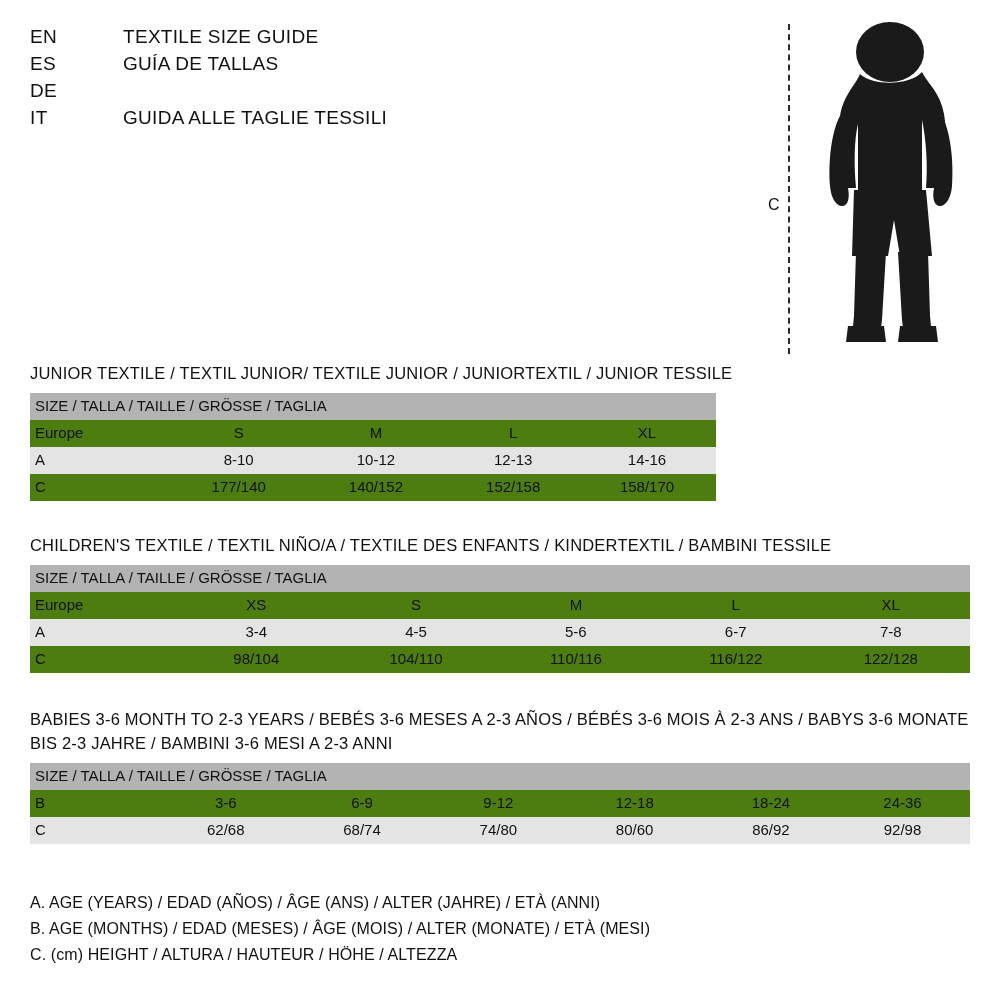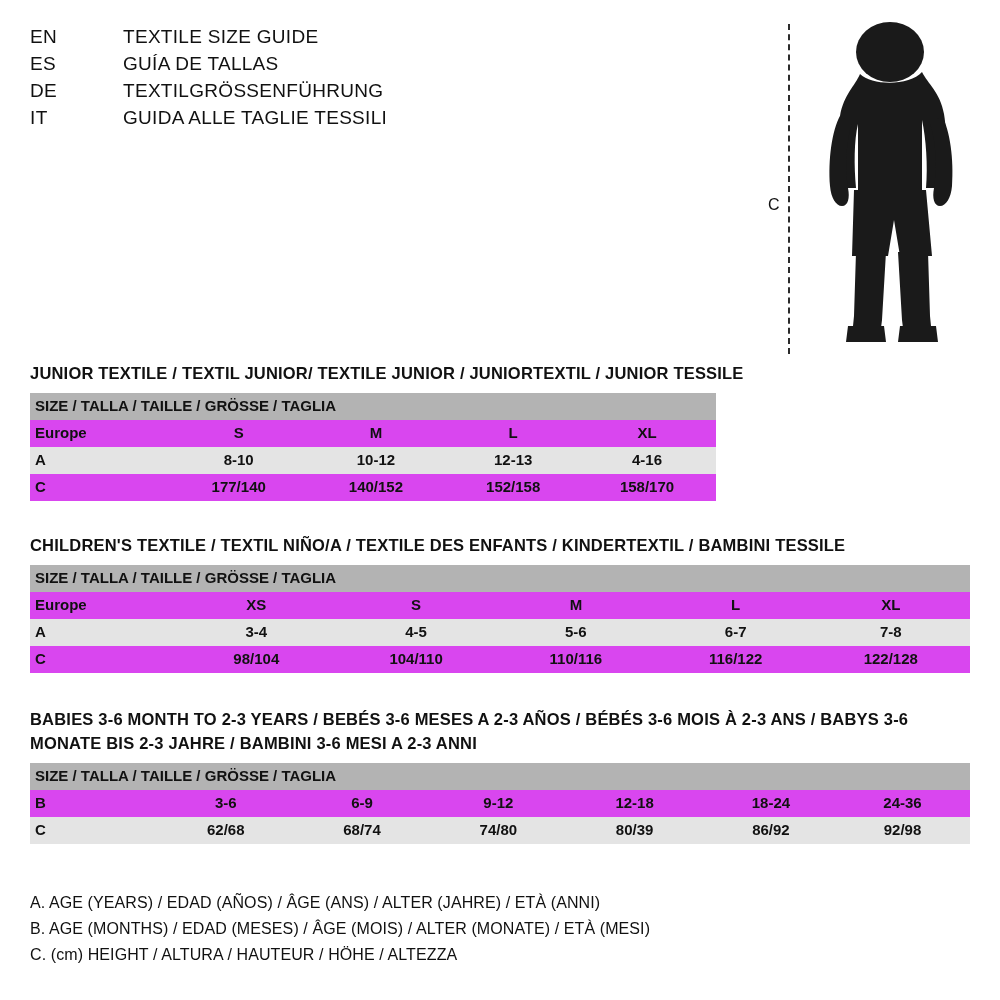--- a/index.html
+++ b/index.html
@@ -69,21 +69,20 @@
     position: absolute;
     left: 40px;
     top: 6px;
   }
 
   
   .section {
     position: absolute;
     left: 30px;
     width: 940px;
-    font-weight: bold;
   }
   .section-title {
     font-size: 16.5px;
     letter-spacing: 0.2px;
     color: #111;
     margin-bottom: 7px;
     line-height: 1.45;
   }
   table.size-table {
     border-collapse: collapse;
@@ -93,21 +92,21 @@
   table.size-table td {
     font-size: 15px;
     color: #111;
     padding: 2px 8px 3px 0;
     height: 22px;
   }
   .band-head td {
     background: #b3b3b3;
   }
   .row-light td {
-    background: #d946ef;
+    background: #4d7c0f;
   }
   .row-grey td {
     background: #e4e4e4;
   }
   .cell-label {
     padding-left: 5px !important;
     text-align: left;
   }
   .cell-val {
     text-align: center;
@@ -138,21 +137,20 @@
   <div class="header-row">
     <span class="lang-code">EN</span>
     <span class="lang-title">TEXTILE SIZE GUIDE</span>
   </div>
   <div class="header-row">
     <span class="lang-code">ES</span>
     <span class="lang-title">GUÍA DE TALLAS</span>
   </div>
   <div class="header-row">
     <span class="lang-code">DE</span>
-    <span class="lang-title">TEXTILGRÖSSENFÜHRUNG</span>
   </div>
   <div class="header-row">
     <span class="lang-code">IT</span>
     <span class="lang-title">GUIDA ALLE TAGLIE TESSILI</span>
   </div>
 </div>
 
 <div class="figure-area">
   <div class="dim-line"></div>
   <div class="dim-label">C</div>
@@ -198,21 +196,21 @@
         <td class="cell-val">S</td>
         <td class="cell-val">M</td>
         <td class="cell-val">L</td>
         <td class="cell-val">XL</td>
       </tr>
       <tr class="row-grey">
         <td class="cell-label">A</td>
         <td class="cell-val">8-10</td>
         <td class="cell-val">10-12</td>
         <td class="cell-val">12-13</td>
-        <td class="cell-val">4-16</td>
+        <td class="cell-val">14-16</td>
       </tr>
       <tr class="row-light">
         <td class="cell-label">C</td>
         <td class="cell-val">177/140</td>
         <td class="cell-val">140/152</td>
         <td class="cell-val">152/158</td>
         <td class="cell-val">158/170</td>
       </tr>
     </tbody>
   </table>
@@ -284,21 +282,21 @@
         <td class="cell-val">9-12</td>
         <td class="cell-val">12-18</td>
         <td class="cell-val">18-24</td>
         <td class="cell-val">24-36</td>
       </tr>
       <tr class="row-grey">
         <td class="cell-label">C</td>
         <td class="cell-val">62/68</td>
         <td class="cell-val">68/74</td>
         <td class="cell-val">74/80</td>
-        <td class="cell-val">80/39</td>
+        <td class="cell-val">80/60</td>
         <td class="cell-val">86/92</td>
         <td class="cell-val">92/98</td>
       </tr>
     </tbody>
   </table>
 </div>
 
 <div class="footnotes">
   <div class="footnote">A. AGE (YEARS) / EDAD (AÑOS) / ÂGE (ANS) / ALTER (JAHRE) / ETÀ (ANNI)</div>
   <div class="footnote">B. AGE (MONTHS) / EDAD (MESES) / ÂGE (MOIS) / ALTER (MONATE) / ETÀ (MESI)</div>

